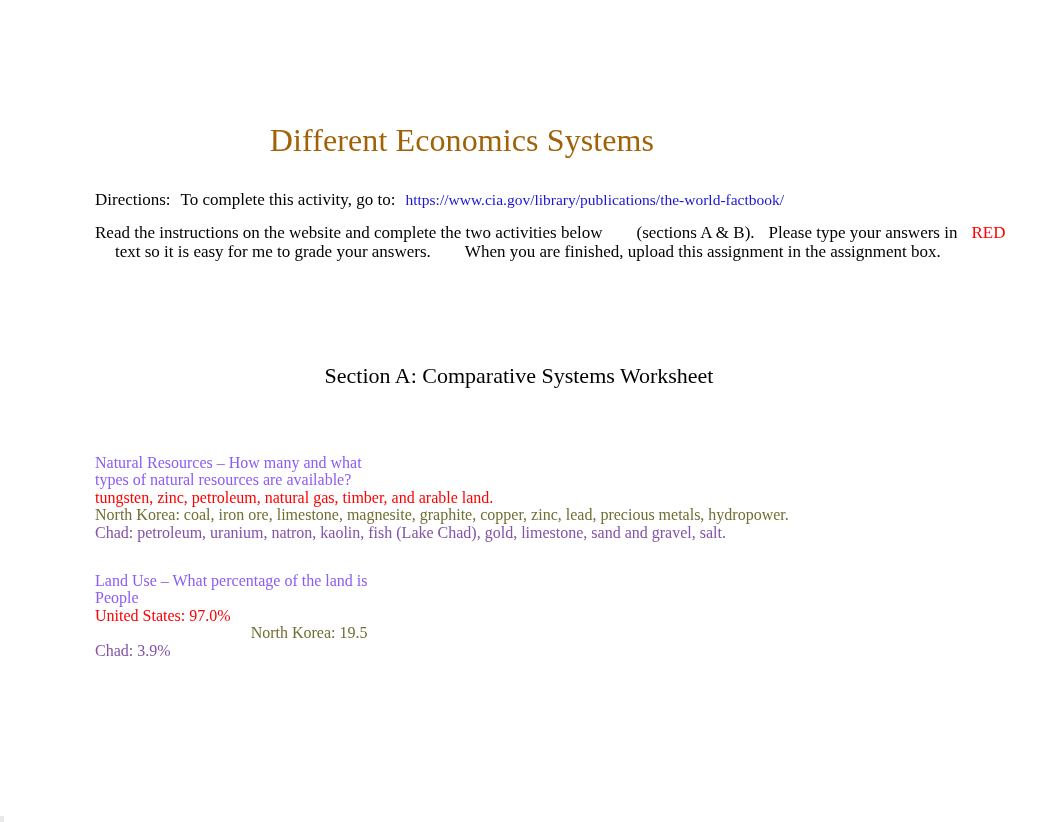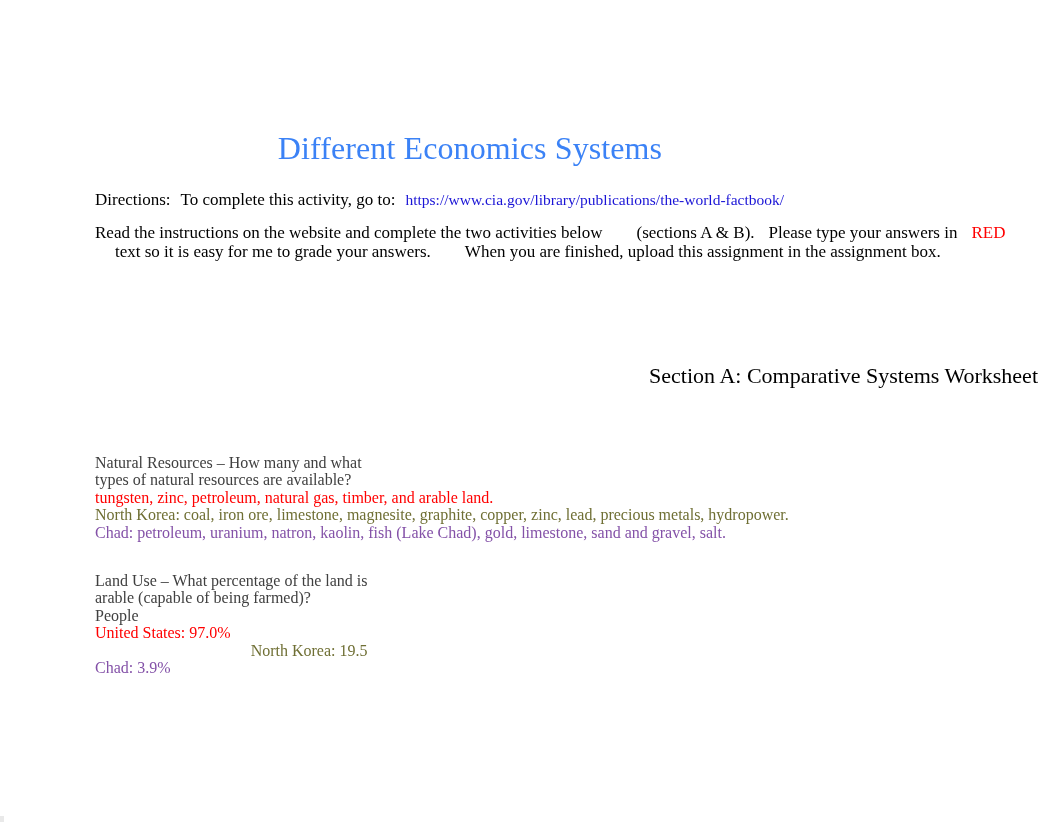--- a/index.html
+++ b/index.html
@@ -30,22 +30,22 @@
   .doc-title {
     position: absolute;
     left: 0;
     top: 113px;
     width: 908px;
     text-align: center;
     font-size: 32px;
     line-height: 38px;
     font-weight: normal;
     letter-spacing: 0.1px;
-    color: #3b82f6;
-    margin: 16px;
+    color: #a16207;
+    margin: 8px;
   }
 
   
   .directions-line {
     position: absolute;
     left: 95px;
     top: 189px;
     font-size: 17px;
     line-height: 22px;
     white-space: nowrap;
@@ -72,21 +72,21 @@
   .word-red {
     color: #ff0000;
   }
 
   
   .section-heading {
     position: absolute;
     left: 0;
     top: 362px;
     width: 1038px;
-    text-align: right;
+    text-align: center;
     font-size: 22px;
     line-height: 27px;
     font-weight: normal;
     margin: 0;
   }
 
   
   .table-head {
     position: absolute;
     left: 0;
@@ -107,21 +107,21 @@
   .th-chad         { left: 833px; }
 
   
   .qblock {
     position: absolute;
     left: 95px;
     font-size: 16px;
     line-height: 17.4px;
   }
   .qblock .q {
-    color: #404040;
+    color: #8b5cf6;
     white-space: nowrap;
   }
   .qblock .ans {
     white-space: nowrap;
   }
   .ans-us { color: #ff0000; }
   .ans-nk { color: #6f6f34; text-align: right; }
   .ans-cd { color: #8452a8; }
 
   .row-resources { top: 454px; }
@@ -163,21 +163,20 @@
   <div class="qblock row-resources">
     <div class="q">Natural Resources – How many and what</div>
     <div class="q">types of natural resources are available?</div>
     <div class="ans ans-us">tungsten, zinc, petroleum, natural gas, timber, and arable land.</div>
     <div class="ans ans-nk">North Korea: coal, iron ore, limestone, magnesite, graphite, copper, zinc, lead, precious metals, hydropower.</div>
     <div class="ans ans-cd">Chad: petroleum, uranium, natron, kaolin, fish (Lake Chad), gold, limestone, sand and gravel, salt.</div>
   </div>
 
   <div class="qblock row-landuse">
     <div class="q">Land Use – What percentage of the land is</div>
-    <div class="q">arable (capable of being farmed)?</div>
     <div class="q">People</div>
     <div class="ans ans-us">United States: 97.0%</div>
     <div class="ans ans-nk">North Korea: 19.5</div>
     <div class="ans ans-cd">Chad: 3.9%</div>
   </div>
 
   <div class="page-corner-mark"></div>
 
 </div>
 

